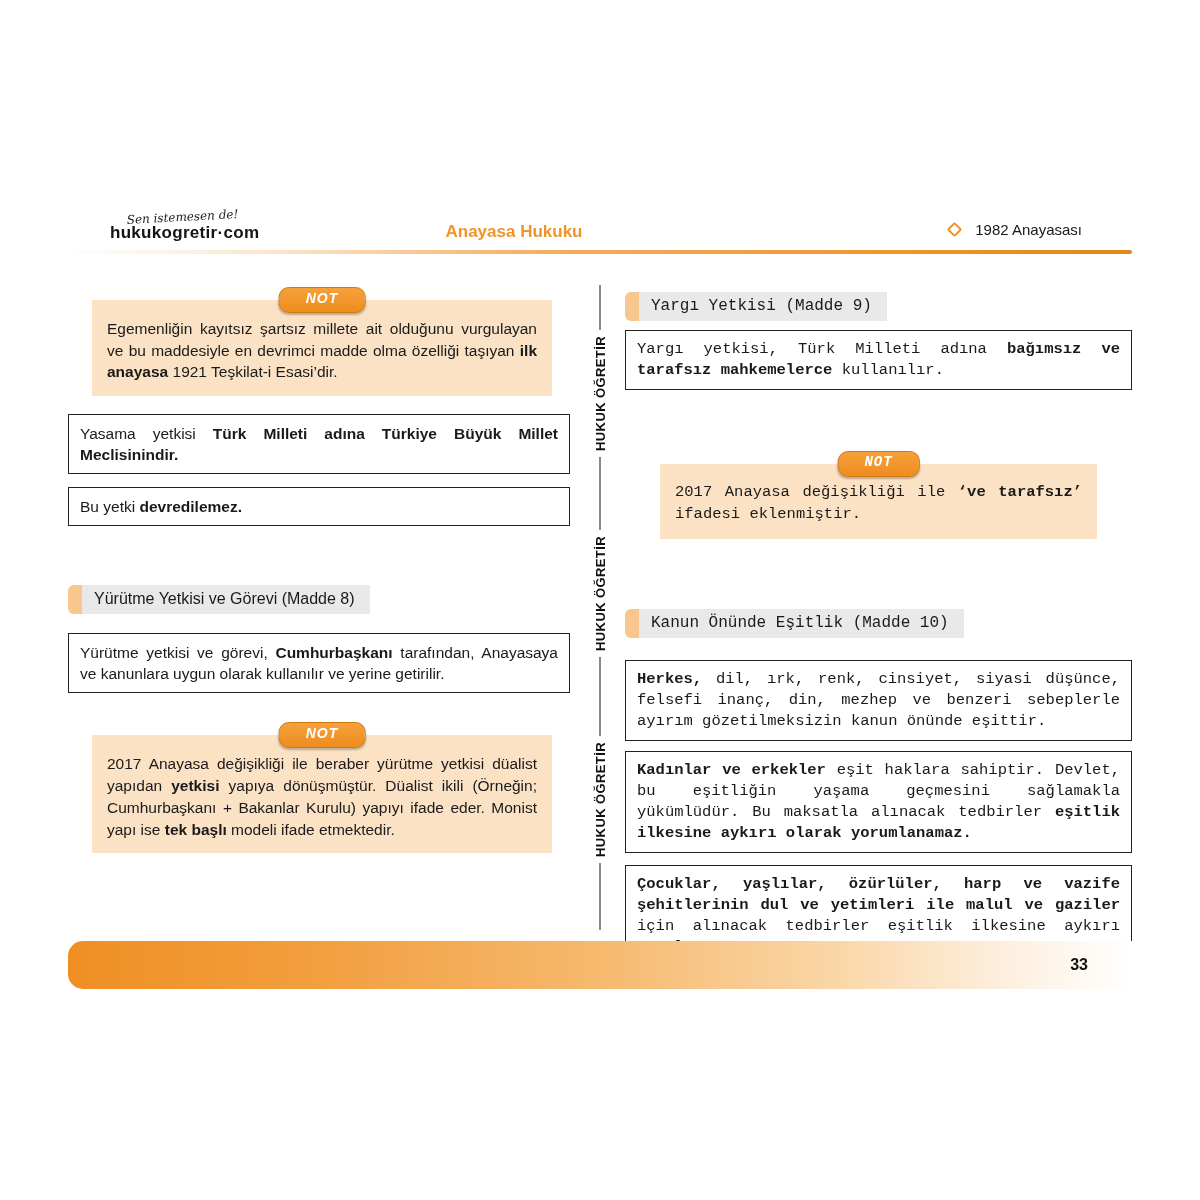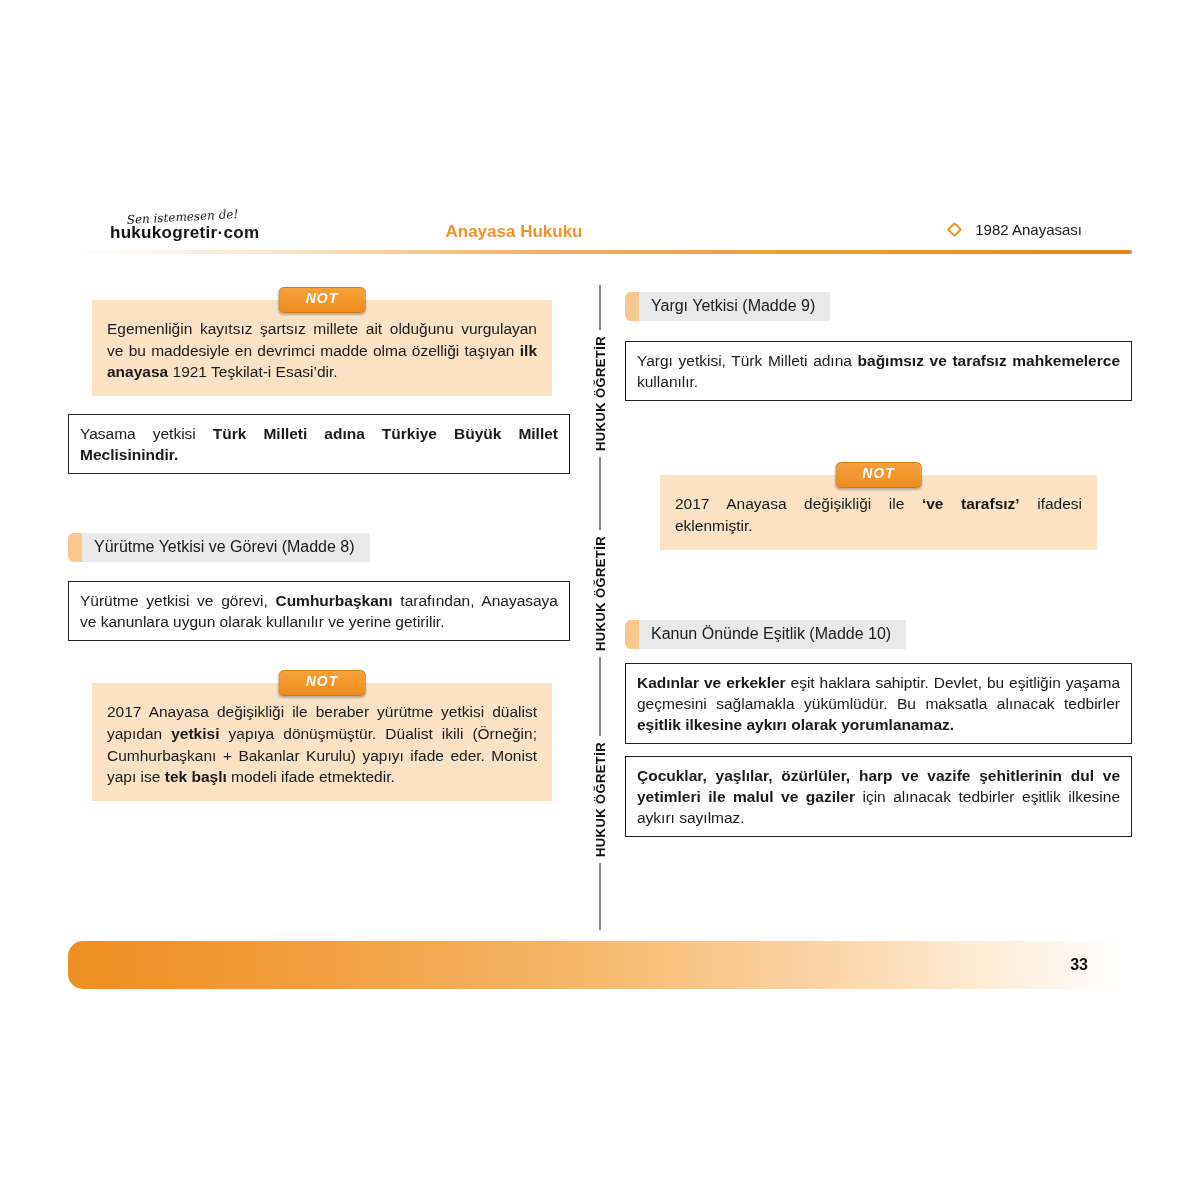--- a/index.html
+++ b/index.html
@@ -11,57 +11,57 @@
   .logo-slogan { font-family:"DejaVu Serif", serif; font-style:italic; font-size:12px; color:#222; transform:rotate(-3deg); }
   .logo-site { font-weight:bold; font-size:17px; letter-spacing:0.3px; color:#141414; margin-top:-1px; }
   .page-title { position:absolute; left:0; top:222px; width:991px; text-align:center; color:#F0932B; font-weight:bold; font-size:17px;padding-left:37px; }
   .chapter { position:absolute; top:221px; right:118px; display:flex; align-items:center; gap:15px; font-size:15px; }
   .diamond { width:11px; height:11px; border:2.5px solid #F0932B; border-radius:2px; transform:rotate(45deg); }
   .header-rule { position:absolute; left:68px; top:250px; width:1064px; height:4px; border-radius:2px;
     background:linear-gradient(90deg, rgba(240,147,43,0) 0%, rgba(240,147,43,0.25) 20%, rgba(240,147,43,0.75) 45%, #F0932B 80%, #E2861B 100%); }
 
   
   .col-left  { position:absolute; left:68px;  top:285px; width:502px; }
-  .col-right { position:absolute; left:625px; top:285px; width:507px; }
+  .col-right { position:absolute; left:625px; top:285px; width:507px;font-family:Liberation Mono, monospace; }
 
   
   .section-header { display:inline-flex; align-items:stretch; }
   .section-tab { width:14px; background:#F7C78E; border-radius:6px 0 0 6px; }
   .section-label { background:#E9E9E9; font-size:16px; padding:5px 15px 6px 12px; white-space:nowrap; }
 
   
   .txt-box { border:1.6px solid #222; background:#fff; padding:8px 11px; font-size:15.5px; line-height:1.36; text-align:justify; }
   .txt-box b, .note-box b { font-weight:bold; }
 
   
   .note-box { position:relative; background:#FBE2C5; padding:18px 15px 13px; font-size:15.5px; line-height:1.4; text-align:justify; }
   .note-tab { position:absolute; top:-13px; left:50%; transform:translateX(-50%);
     background:linear-gradient(180deg,#F6A13B,#EE8C1F); color:#fff; font-weight:bold; font-style:italic; font-size:14px;
-    padding:1px 26px 3px; border-radius:5px; border:1px solid #d0790f; box-shadow:0 2px 2px rgba(0,0,0,0.25); letter-spacing:1px; }
+    padding:1px 26px 3px; border-radius:10px; border:1px solid #d0790f; box-shadow:0 2px 2px rgba(0,0,0,0.25); letter-spacing:1px; }
 
   
   .divider { position:absolute; left:588px; top:285px; width:24px; height:645px;
     display:flex; flex-direction:column; align-items:center; }
   .div-line { width:1.5px; background:#8a8a8a; }
   .dl-a { height:45px; } .dl-b { flex:1.3; } .dl-c { flex:1.4; } .dl-d { flex:1.2; }
   .div-label { writing-mode:vertical-rl; transform:rotate(180deg); font-weight:bold; font-size:13px;
     letter-spacing:0.4px; color:#111; white-space:nowrap; margin:6px 0; }
 
   
   .footer-bar { position:absolute; left:68px; top:941px; width:1064px; height:48px; border-radius:15px 0 0 15px;
     background:linear-gradient(90deg,#EF8F22 0%, #F2A042 25%, #F6B96E 50%, #FAD6A7 72%, #FDEFDE 88%, #fff 100%);
     display:flex; align-items:center; justify-content:flex-end; padding-right:44px; }
   .page-number { font-weight:bold; font-size:16px; color:#111; }
 
   
   .m-note1 { margin:15px 0 0 24px; width:460px; }
   .mt-45 { margin-top:45px; } .mt-18 { margin-top:18px; } .mt-13 { margin-top:13px; }
   .mt-59 { margin-top:59px; } .mt-15 { margin-top:15px; }
   .m-note2 { margin:42px 0 0 24px; width:460px; }
-  .mt-7 { margin-top:7px; } .mt-16 { margin-top:16px; }
+  .mt-7 { margin-top:7px; } .mt-16 { margin-top:4px; }
   .m-note3 { margin:74px 0 0 35px; width:437px; }
   .mt-70 { margin-top:70px; } .mt-17 { margin-top:17px; } .mt-10 { margin-top:10px; } .mt-12 { margin-top:12px; }
 </style>
 </head>
 <body>
 
 <div class="page">
 
   <div class="logo">
     <div class="logo-slogan">Sen istemesen de!</div>
@@ -86,20 +86,21 @@
 
   <div class="col-left">
 
     <div class="note-box m-note1">
       <span class="note-tab">NOT</span>
       <span><span>Egemenliğin kayıtsız şartsız millete ait olduğunu vurgulayan ve bu maddesiyle en devrimci madde olma özelliği taşıyan </span><b>ilk anayasa</b><span> 1921 Teşkilat-i Esasi’dir.</span></span>
     </div>
 
 
     <div class="txt-box mt-18"><span>Yasama yetkisi </span><b>Türk Milleti adına Türkiye Büyük Millet Meclisinindir.</b></div>
+    <div class="txt-box mt-13"><span>Bu yetki </span><b>devredilemez.</b></div>
 
     <div class="section-header mt-59">
       <span class="section-tab"></span>
       <span class="section-label">Yürütme Yetkisi ve Görevi (Madde 8)</span>
     </div>
 
     <div class="txt-box mt-15"><span>Yürütme yetkisi ve görevi, </span><b>Cumhurbaşkanı</b><span> tarafından, Anayasaya ve kanunlara uygun olarak kullanılır ve yerine getirilir.</span></div>
 
     <div class="note-box m-note2">
       <span class="note-tab">NOT</span>
@@ -120,20 +121,21 @@
     <div class="note-box m-note3">
       <span class="note-tab">NOT</span>
       <span><span>2017 Anayasa değişikliği ile </span><b>‘ve tarafsız’</b><span> ifadesi eklenmiştir.</span></span>
     </div>
 
     <div class="section-header mt-70">
       <span class="section-tab"></span>
       <span class="section-label">Kanun Önünde Eşitlik (Madde 10)</span>
     </div>
 
+    <div class="txt-box mt-17"><b>Herkes,</b><span> dil, ırk, renk, cinsiyet, siyasi düşünce, felsefi inanç, din, mezhep ve benzeri sebeplerle ayırım gözetilmeksizin kanun önünde eşittir.</span></div>
     <div class="txt-box mt-10"><b>Kadınlar ve erkekler</b><span> eşit haklara sahiptir. Devlet, bu eşitliğin yaşama geçmesini sağlamakla yükümlüdür. Bu maksatla alınacak tedbirler </span><b>eşitlik ilkesine aykırı olarak yorumlanamaz.</b></div>
     <div class="txt-box mt-12"><b>Çocuklar, yaşlılar, özürlüler, harp ve vazife şehitlerinin dul ve yetimleri ile malul ve gaziler</b><span> için alınacak tedbirler eşitlik ilkesine aykırı sayılmaz.</span></div>
 
   </div>
 
   <div class="footer-bar">
     <span class="page-number">33</span>
   </div>
 
 </div>

